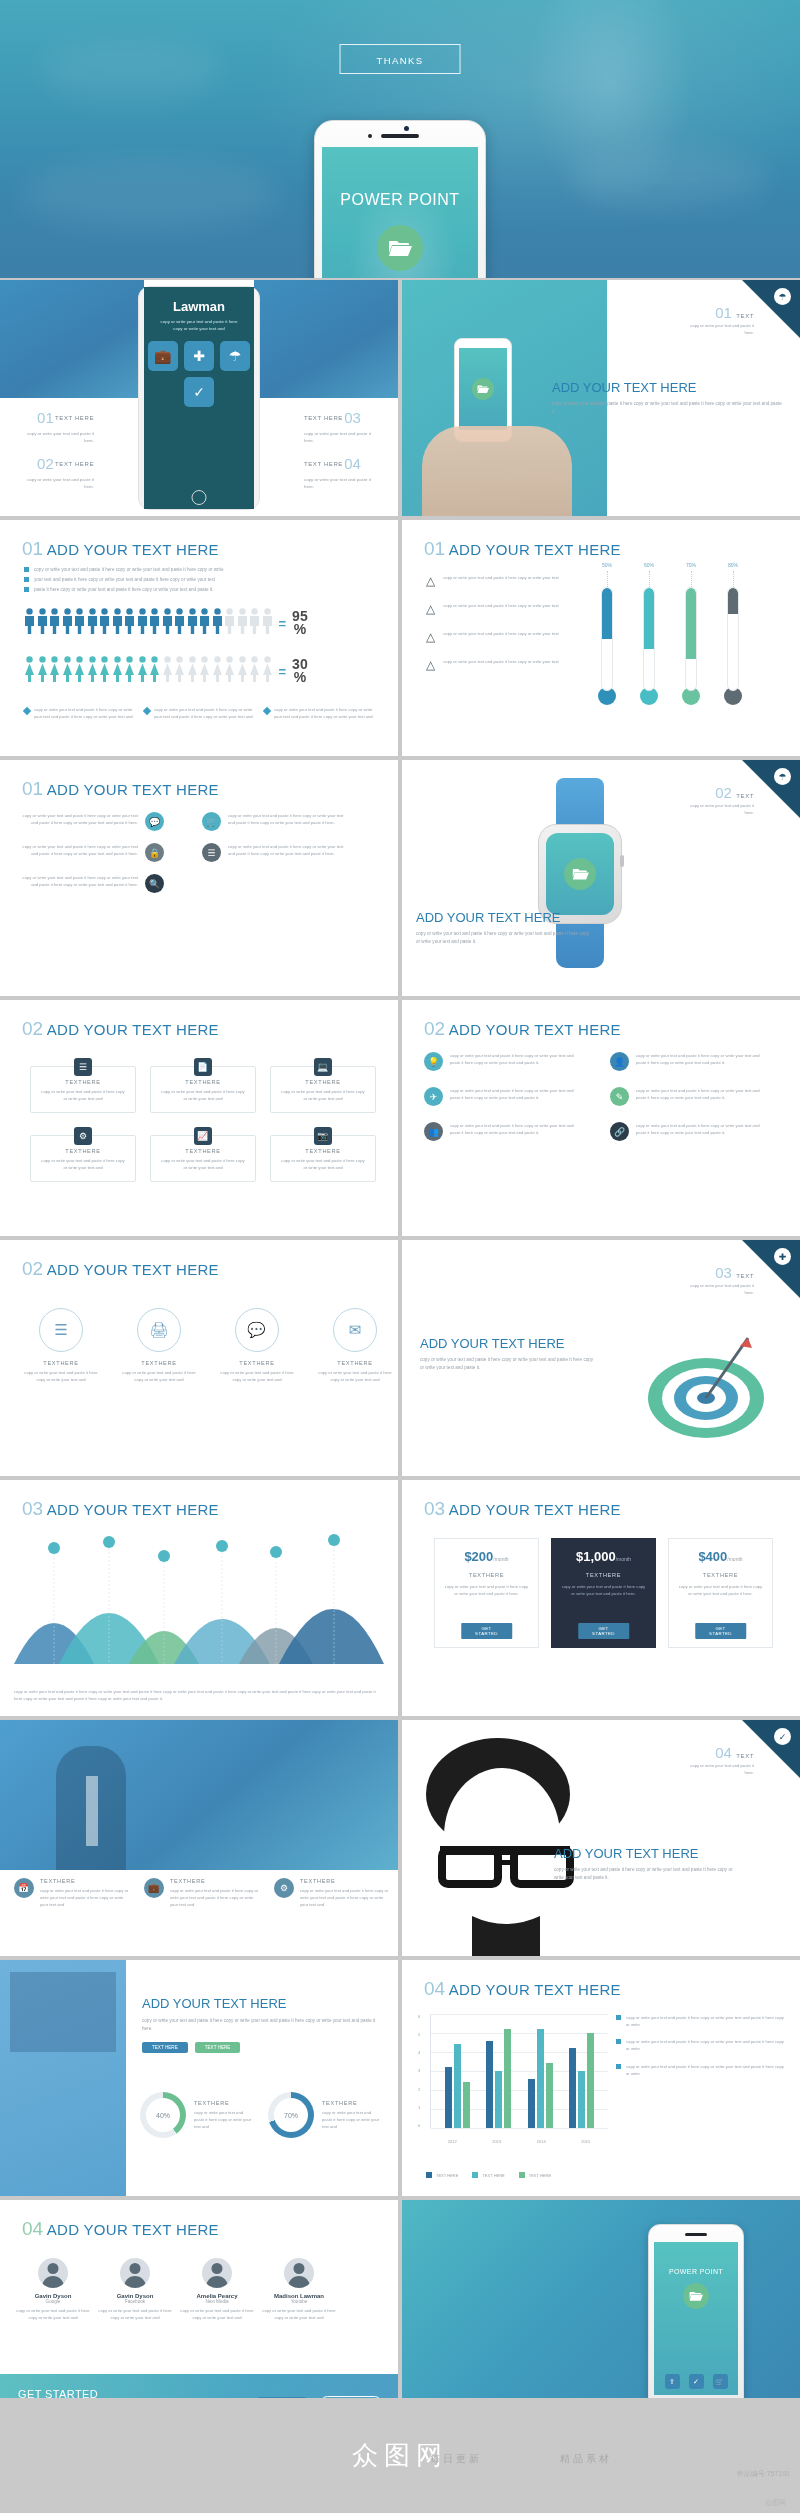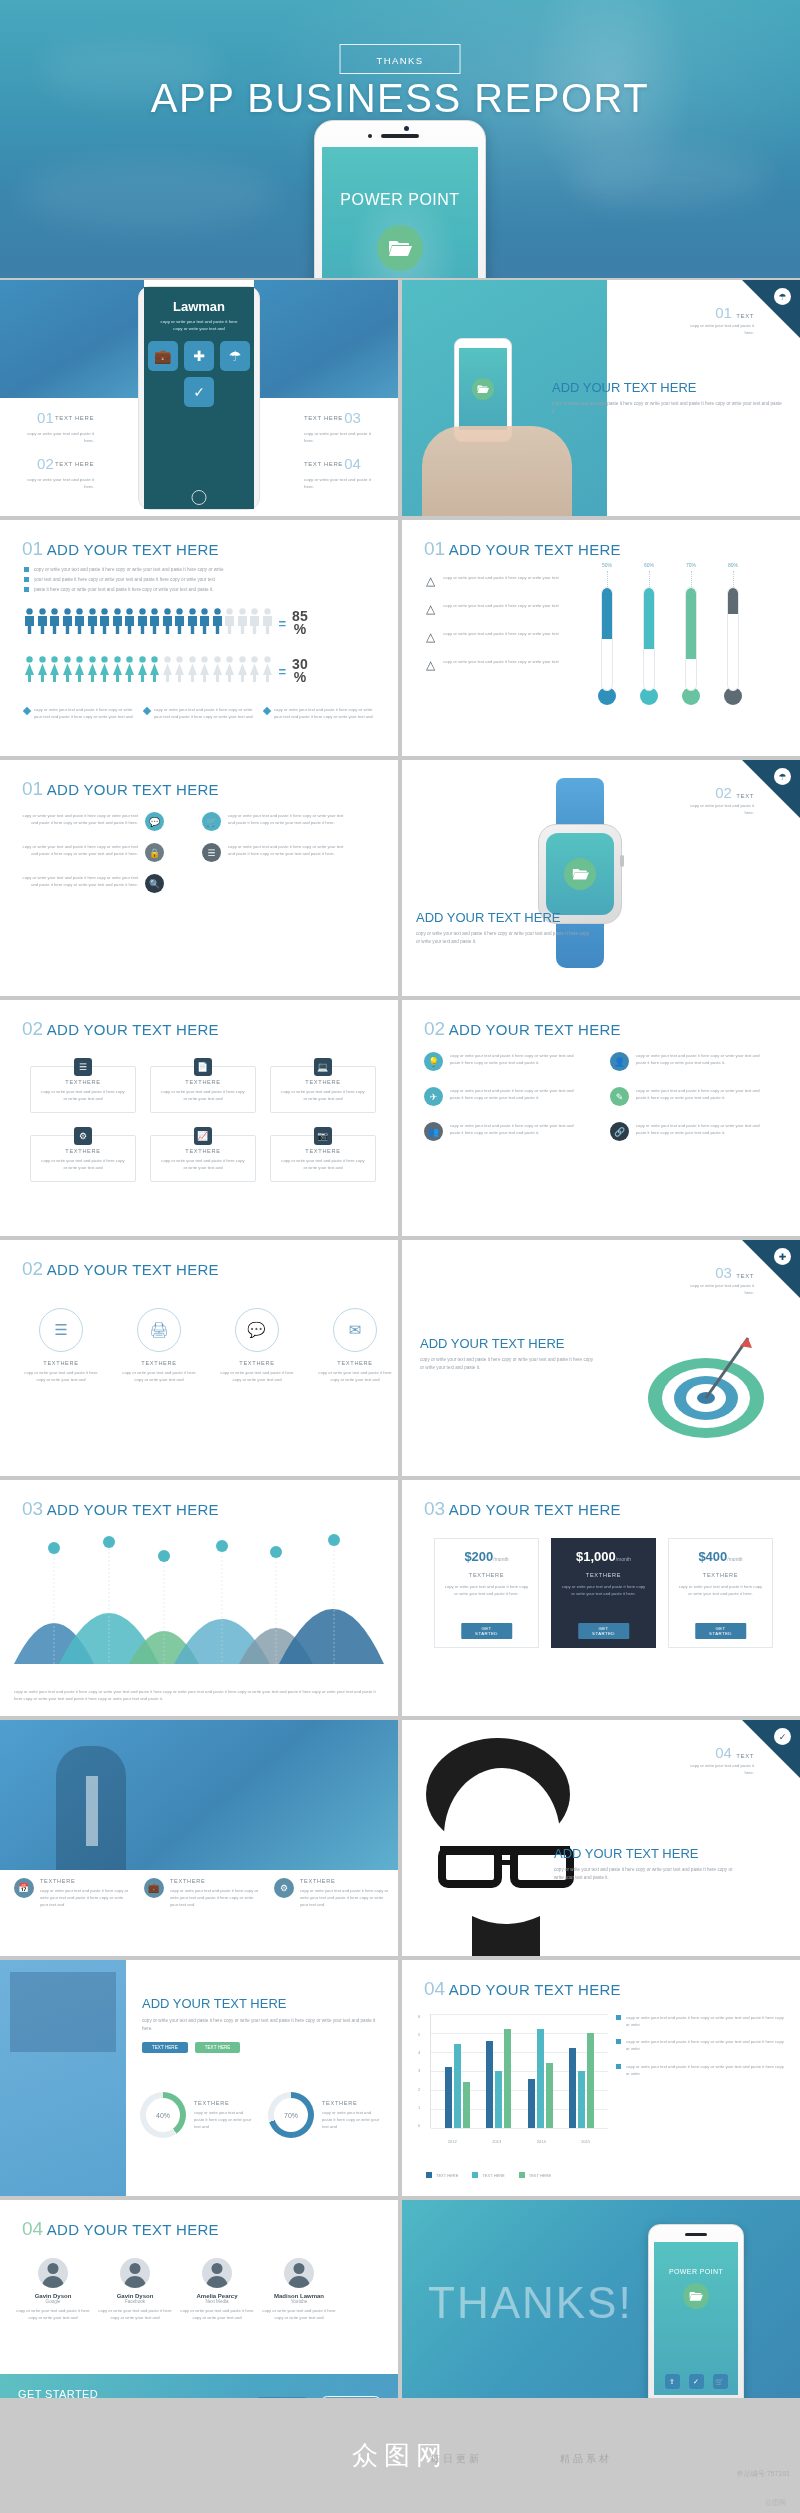--- a/index.html
+++ b/index.html
@@ -142,21 +142,20 @@
 
   <div class="hero">
     <div class="cloud" style="left:40px;top:40px;width:180px;height:60px;"></div>
     <div class="cloud" style="left:20px;top:160px;width:260px;height:70px;"></div>
     <div class="cloud" style="right:30px;top:150px;width:200px;height:60px;"></div>
     <div class="figure"></div>
 
     <div class="welcome-box">
       <span>THANKS</span>
     </div>
-    <div class="hero-title">APP BUSINESS REPORT</div>
 
     <div class="phone">
       <div class="cam2"></div>
       <div class="cam"></div>
       <div class="speaker"></div>
       <div class="screen">
         <div class="ghost"></div>
         <div class="pp-title">POWER POINT</div>
         <div class="folder-circle">
           <svg width="24" height="20" viewBox="0 0 24 20">
@@ -341,21 +340,21 @@
                   <circle cx="5.5" cy="3.4" r="3.2" fill="#dfe4e8"></circle>
                   <path d="M1 8h9v10H7.2v8H3.8v-8H1z" fill="#dfe4e8"></path>
                 </svg></span>
               <span><svg width="11" height="26" viewBox="0 0 11 26">
                   <circle cx="5.5" cy="3.4" r="3.2" fill="#dfe4e8"></circle>
                   <path d="M1 8h9v10H7.2v8H3.8v-8H1z" fill="#dfe4e8"></path>
                 </svg></span>
             </div>
           <span class="eq">=</span>
           <div style="text-align:center;">
-              <div class="pct">85</div>
+              <div class="pct">95</div>
               <div class="pct">%</div>
             </div>
         </div>
         <div style="position:absolute;left:24px;top:136px;display:flex;align-items:center;gap:6px;">
           <div class="people-row" id="womenRow">
               <span><svg width="11" height="26" viewBox="0 0 11 26">
                   <circle cx="5.5" cy="3.4" r="3.2" fill="#4fbcc0"></circle>
                   <path d="M5.5 7.5 1 19h3v7h3v-7h3z" fill="#4fbcc0"></path>
                 </svg></span>
               <span><svg width="11" height="26" viewBox="0 0 11 26">
@@ -1009,21 +1008,20 @@
             <span style="background:#3b86b2;color:#fff;font-size:4.6px;padding:4px 12px;border-radius:10px;">GET STARTED</span>
             <span style="border:1px solid #fff;color:#fff;font-size:4.6px;padding:4px 12px;border-radius:10px;">DISCOVER NOW</span>
           </div>
         </div>
       </div>
 
       <div class="slide">
         <div class="thanks-bg">
           <div style="position:absolute;right:40px;top:20px;width:120px;height:170px;background:radial-gradient(ellipse at 50% 40%, rgba(255,255,255,.15), rgba(255,255,255,0) 65%);"></div>
         </div>
-        <div class="thanks-word">THANKS!</div>
         <div style="position:absolute;right:56px;top:24px;width:96px;height:190px;background:linear-gradient(180deg,#fdfdfd,#eaeaea);border-radius:12px;border:1px solid #ddd;box-shadow:0 2px 10px rgba(0,0,0,.2);">
           <div style="position:absolute;left:50%;transform:translateX(-50%);top:8px;width:22px;height:3px;background:#22252c;border-radius:2px;"></div>
           <div style="position:absolute;left:5px;right:5px;top:17px;bottom:18px;background:linear-gradient(180deg,#56c2c1,#49a8ba);">
             <div style="text-align:center;color:#fff;font-size:7px;margin-top:26px;letter-spacing:.4px;">POWER POINT</div>
             <div style="width:26px;height:26px;border-radius:50%;background:#6cbf90;margin:8px auto 0;display:flex;align-items:center;justify-content:center;">
               <svg width="14" height="12" viewBox="0 0 24 20">
                   <path d="M1 4a1 1 0 011-1h7l2 2h9a1 1 0 011 1v1H4L1 15z" fill="#fff"></path>
                   <path d="M4 8h20l-4 10H1z" fill="#fff"></path>
                 </svg>
             </div>

